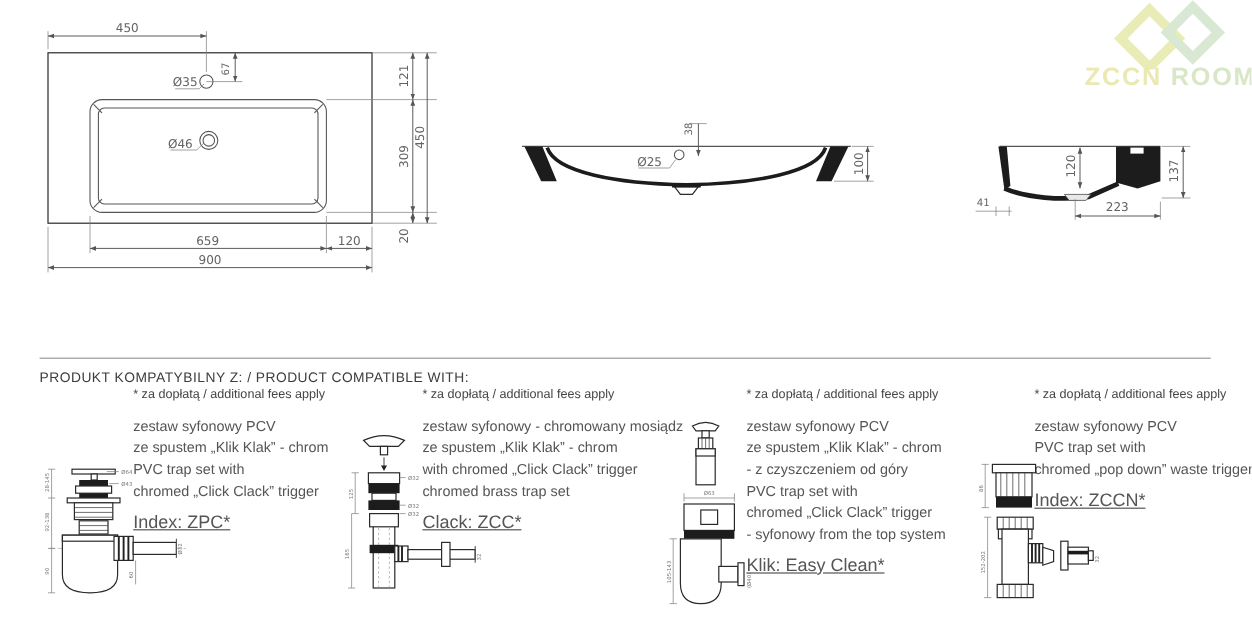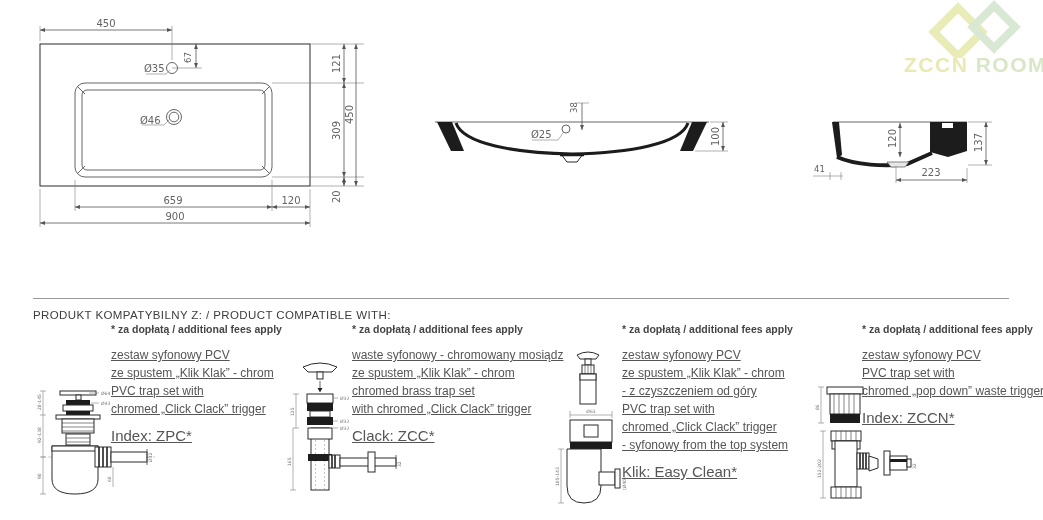--- a/index.html
+++ b/index.html
@@ -17,22 +17,22 @@
   .hl2{stroke:#222;stroke-width:1.6;fill:none;}
   .dsh{stroke:#888;stroke-width:.5;stroke-dasharray:2,2;fill:none;}
   .dtx{font-size:10px;fill:#636363;}
   .dtx.s{font-size:8.5px;}
   .tny{font-size:4.5px;fill:#777;}
   
   .sechead{position:absolute;left:33px;top:281px;font-size:11.5px;letter-spacing:.4px;color:#3d3d3d;margin-top:28px;}
   .secline{position:absolute;left:33px;top:298px;width:976px;height:0;border-top:1px solid #9a9a9a;}
   
   .prod{position:absolute;top:323px;}
-  .note{font-weight:bold;font-size:10.5px;color:#454545;white-space:nowrap;}
-  .plines{margin-top:11px;font-size:12px;line-height:18px;color:#555;text-decoration:underline;}
+  .note{font-weight:normal;font-size:10.5px;color:#454545;white-space:nowrap;}
+  .plines{margin-top:11px;font-size:12px;line-height:18px;color:#555;}
   .plines div{white-space:nowrap;}
   .pindex{margin-top:9px;font-size:15px;color:#555;white-space:nowrap;text-decoration:underline;}
   
   .logo{position:absolute;left:898px;top:0;width:145px;height:85px;}
   .logotext{position:absolute;left:6px;top:53px;font-weight:bold;font-size:21px;letter-spacing:1.5px;white-space:nowrap;}
   .absdrw{position:absolute;}
 </style>
 </head>
 <body>
 
@@ -195,24 +195,24 @@
     <text x="68" y="12" class="tny">Ø64</text>
     <text x="68" y="22" class="tny">Ø43</text>
     <line x1="80" y1="84" x2="80" y2="104" class="ext"></line>
     <text transform="translate(78,99) rotate(-90)" class="tny">60</text>
     <text transform="translate(119,79) rotate(-90)" class="tny">Ø32</text>
   </svg>
 
   <div class="prod" style="left:352px">
     <div class="note">* za dopłatą / additional fees apply</div>
     <div class="plines">
-      <div>waste syfonowy - chromowany mosiądz</div>
+      <div>zestaw syfonowy - chromowany mosiądz</div>
       <div>ze spustem „Klik Klak” - chrom</div>
+      <div>with chromed „Click Clack” trigger</div>
       <div>chromed brass trap set</div>
-      <div>with chromed „Click Clack” trigger</div>
     </div>
     <div class="pindex">Clack: ZCC*</div>
   </div>
   <svg class="absdrw" style="left:283px;top:358px" width="145" height="145">
     <path d="M20,9 Q37,1 54,9 L49,14 L25,14 Z" class="ol"></path>
     <rect x="34" y="14" width="6" height="7" class="ol"></rect>
     <line x1="37" y1="23" x2="37" y2="31" class="thin"></line>
     <polygon points="34.5,30 39.5,30 37,34.5" fill="#222"></polygon>
     <rect x="24" y="36" width="26" height="9" class="ol"></rect>
     <rect x="24" y="45" width="26" height="8" class="solid"></rect>

